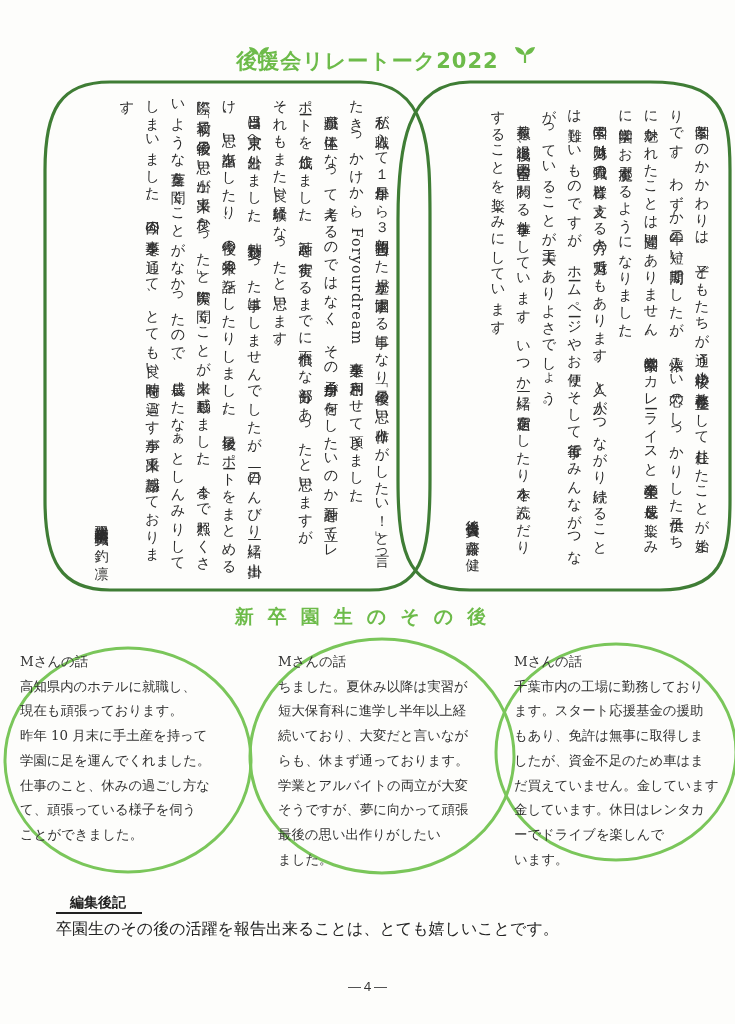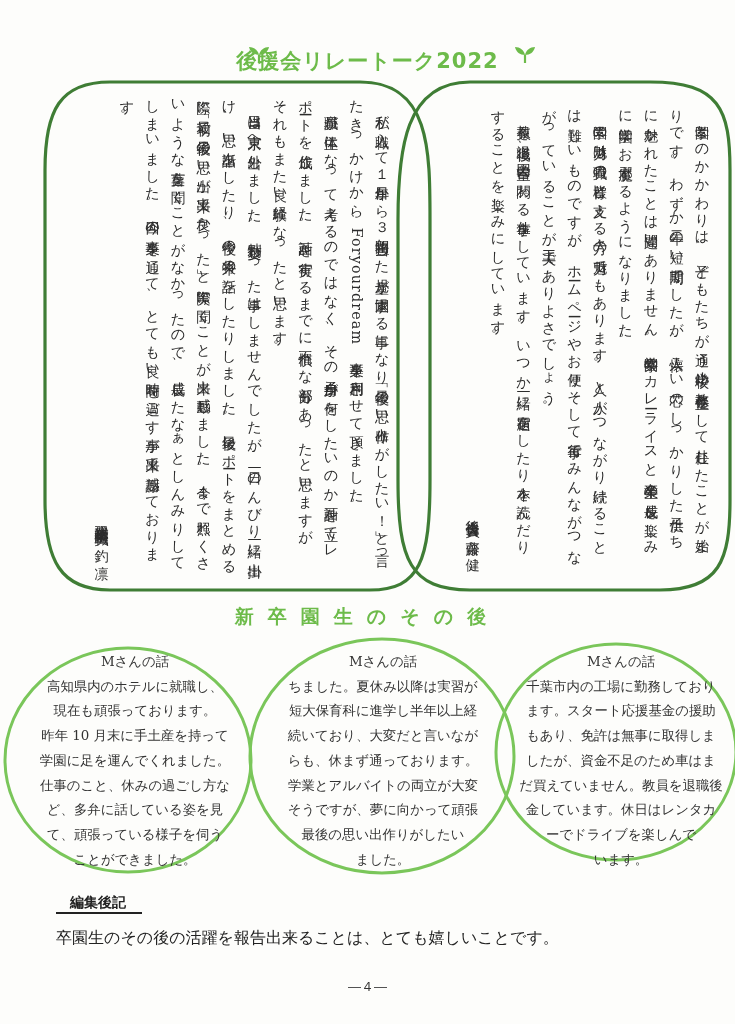--- a/index.html
+++ b/index.html
@@ -34,33 +34,33 @@
     .vbox-right { left: 476px; top: 100px; width: 238px; height: 460px; }
     .vbox-left { left: 94px; top: 90px; width: 300px; height: 478px; }
 
     .section2 {
       position: absolute; top: 604px; left: 0; width: 735px; text-align: center;
       font-family: "DejaVu Sans", sans-serif; font-weight: bold; font-size: 19px;
       color: #6dbb4a; letter-spacing: 14px;
     }
 
     .circle-text {
-      position: absolute; font-size: 13.4px; line-height: 24.7px; text-align: center;
+      position: absolute; font-size: 13.4px; line-height: 24.7px; text-align: left;
       color: #333;
     }
     .circle-text .head { display: block; }
     .circle-text .line { display: block; white-space: nowrap; }
     .ct1 { left: 20px; top: 650px; width: 230px; }
     .ct2 { left: 278px; top: 650px; width: 210px; }
     .ct3 { left: 514px; top: 650px; width: 214px; }
 
     .postscript { position: absolute; left: 56px; top: 892px; width: 670px; font-family: "DejaVu Sans", sans-serif; }
     .ps-title {
       display: inline-block; font-size: 14px; font-weight: bold; color: #222;
-      border-bottom: 2px solid #222; padding: 0 16px 0 14px; margin-bottom: 12px;
+      border-bottom: 2px solid #222; padding: 0 16px 0 14px; margin-bottom: 3px;
     }
     .ps-line { font-size: 16px; line-height: 24px; color: #222; white-space: nowrap; }
     .pageno {
       position: absolute; left: 0; width: 735px; top: 978px; text-align: center;
       font-size: 13px; color: #333;
     }
   </style>
 </head>
 <body>
 
@@ -105,21 +105,20 @@
 
 <div class="section2">新卒園生のその後</div>
 
 <div class="circle-text ct1">
   <span class="head">Mさんの話</span>
   <span class="line">高知県内のホテルに就職し、</span>
   <span class="line">現在も頑張っております。</span>
   <span class="line">昨年 10 月末に手土産を持って</span>
   <span class="line">学園に足を運んでくれました。</span>
   <span class="line">仕事のこと、休みの過ごし方な</span>
-  <span class="line">ど、多弁に話している姿を見</span>
   <span class="line">て、頑張っている様子を伺う</span>
   <span class="line">ことができました。</span>
 </div>
 
 <div class="circle-text ct2">
   <span class="head">Mさんの話</span>
   <span class="line">ちました。夏休み以降は実習が</span>
   <span class="line">短大保育科に進学し半年以上経</span>
   <span class="line">続いており、大変だと言いなが</span>
   <span class="line">らも、休まず通っております。</span>
@@ -128,21 +127,21 @@
   <span class="line">最後の思い出作りがしたい</span>
   <span class="line">ました。</span>
 </div>
 
 <div class="circle-text ct3">
   <span class="head">Mさんの話</span>
   <span class="line">千葉市内の工場に勤務しており</span>
   <span class="line">ます。スタート応援基金の援助</span>
   <span class="line">もあり、免許は無事に取得しま</span>
   <span class="line">したが、資金不足のため車はま</span>
-  <span class="line">だ買えていません。教員を退職後</span>
+  <span class="line">だ買えていません。金しています</span>
   <span class="line">金しています。休日はレンタカ</span>
   <span class="line">ーでドライブを楽しんで</span>
   <span class="line">います。</span>
 </div>
 
 <div class="postscript">
   <div class="ps-title">編集後記</div>
   <div class="ps-line">卒園生のその後の活躍を報告出来ることは、とても嬉しいことです。</div>
 </div>
 

